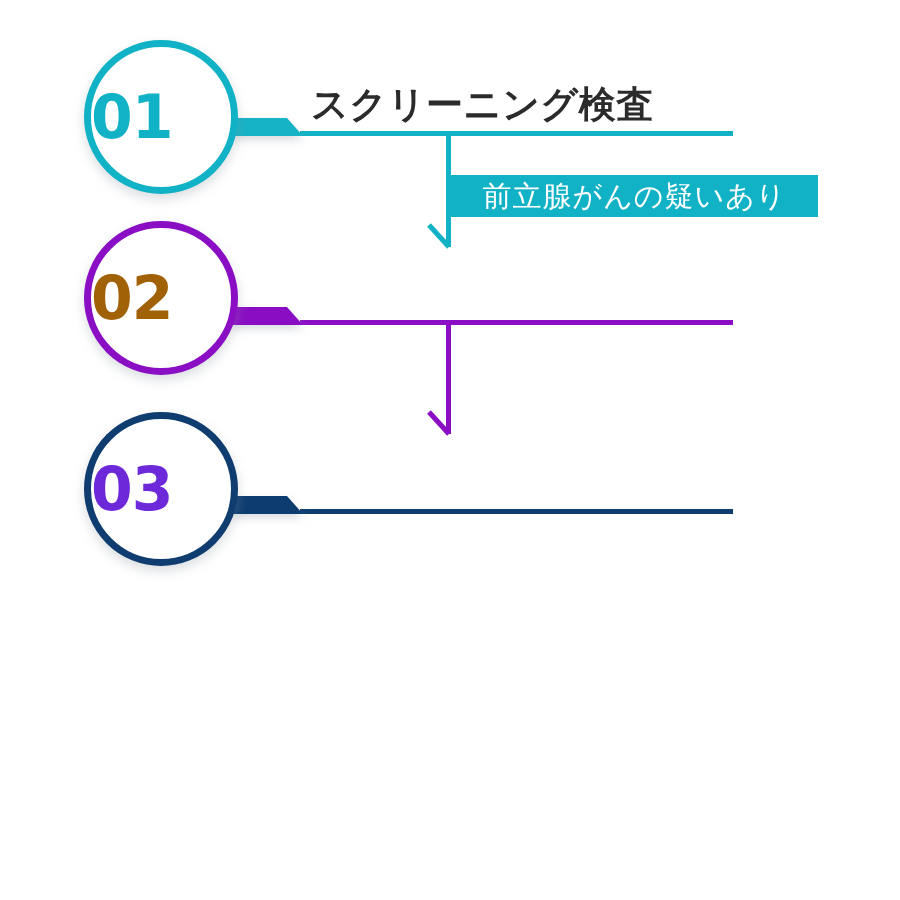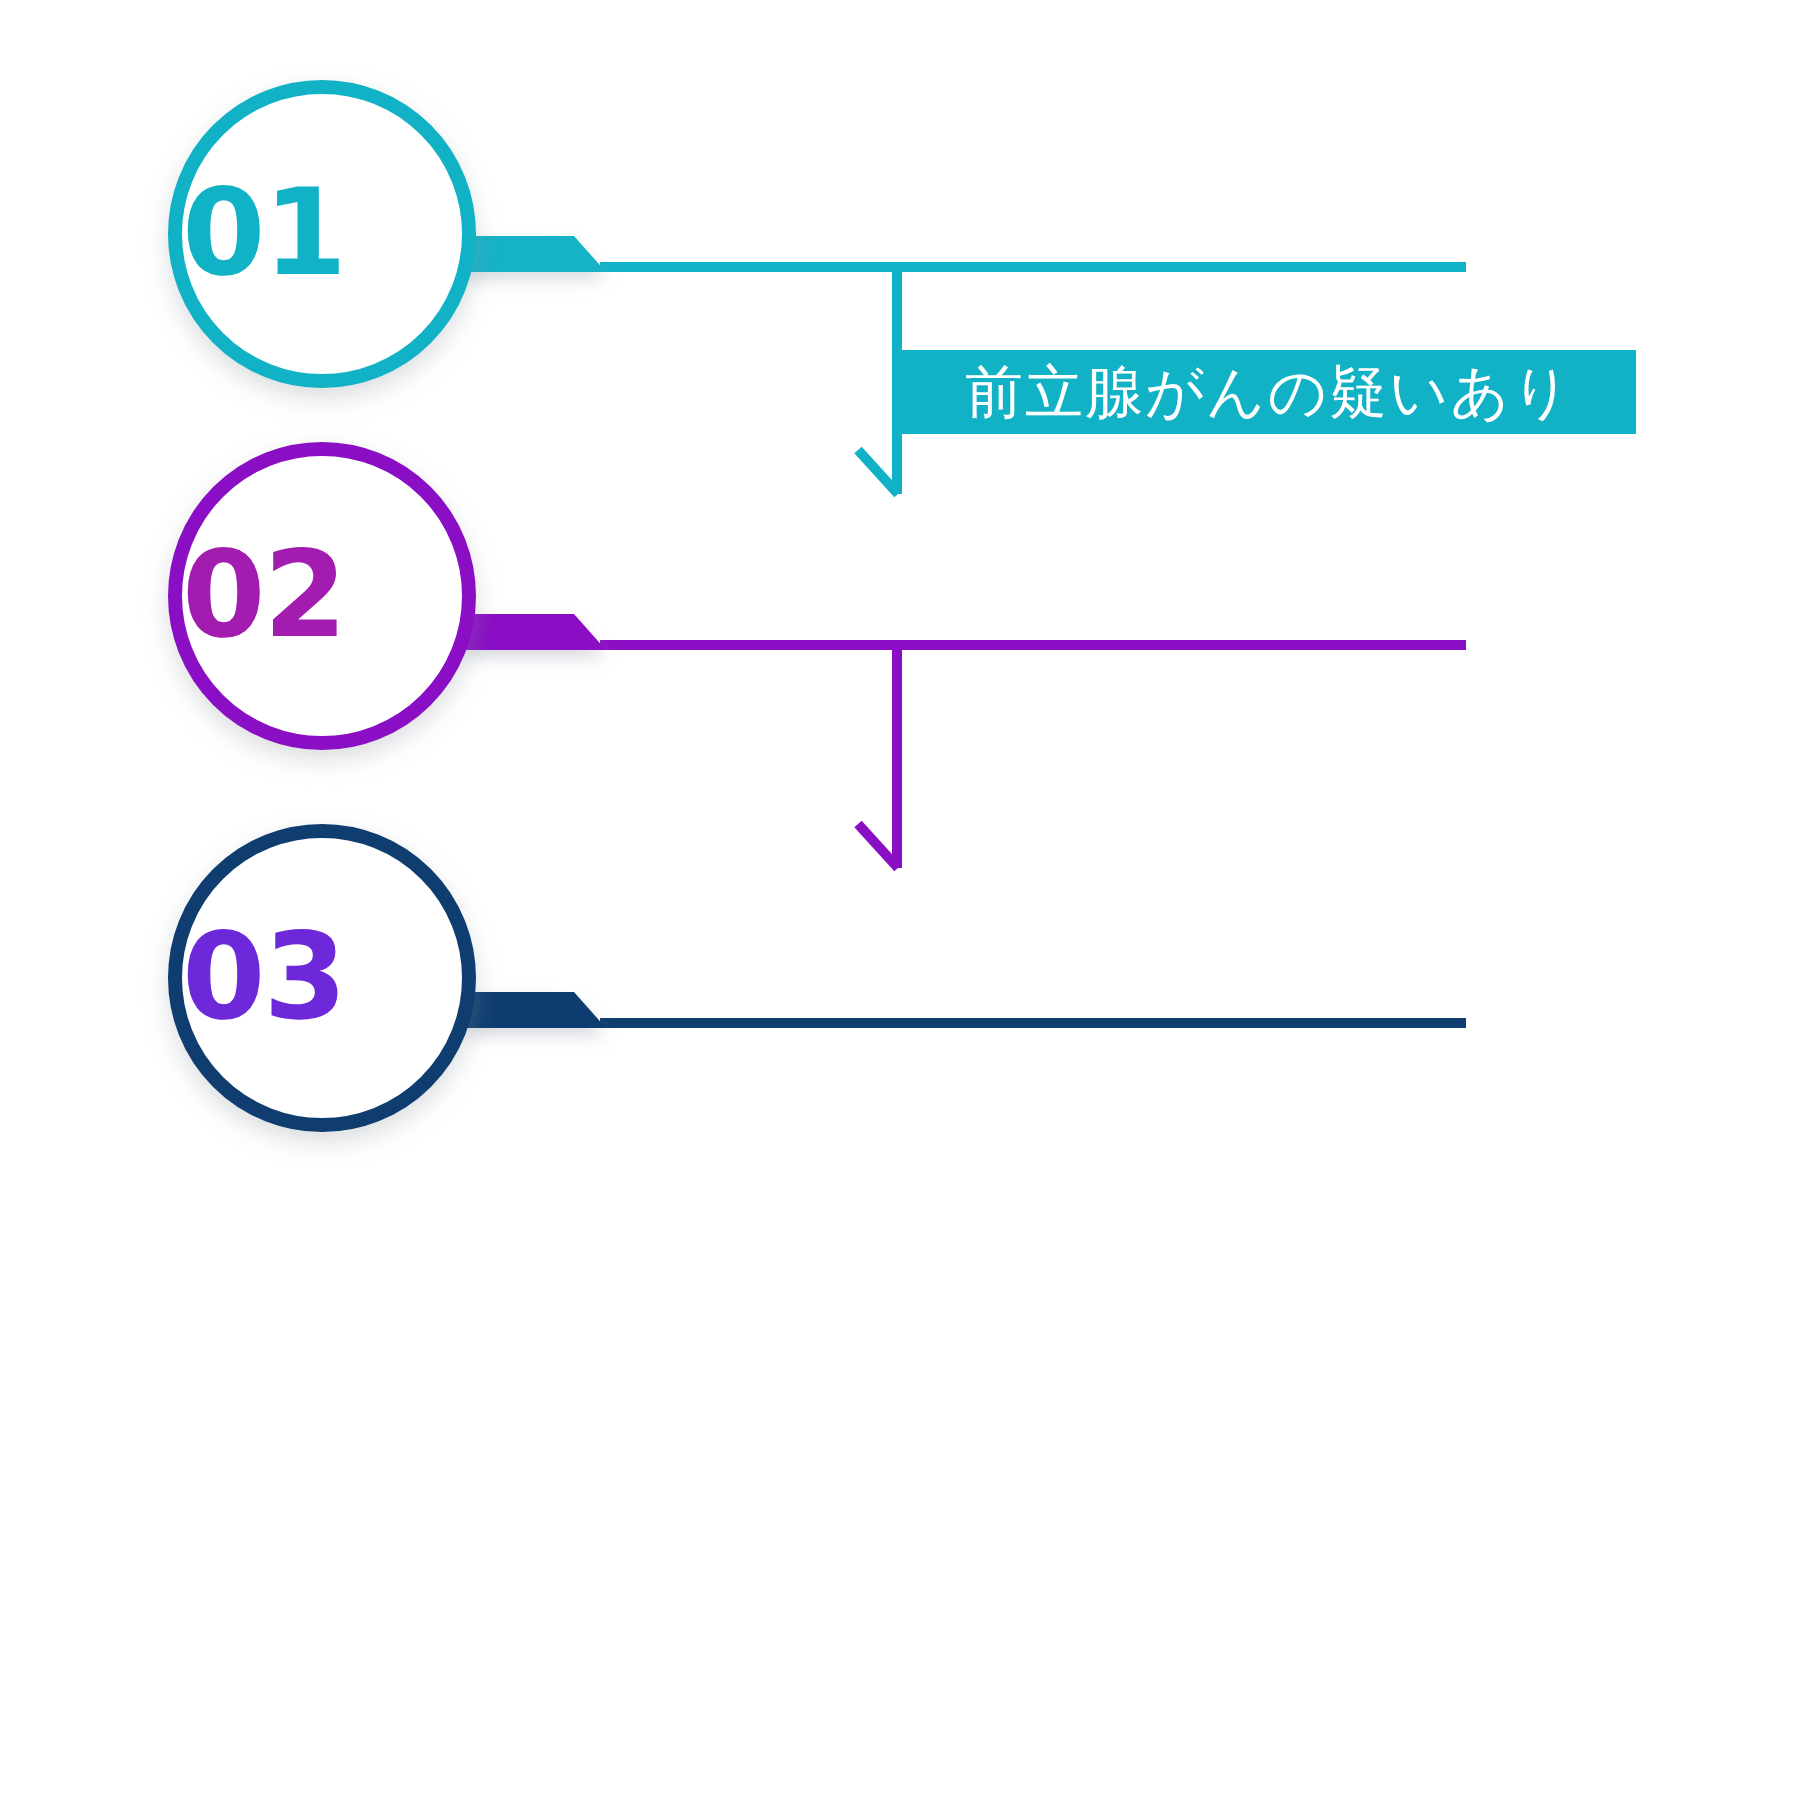--- a/index.html
+++ b/index.html
@@ -116,28 +116,29 @@
     </g>
   </svg>
 
   <div class="step-circle" style="left:84px; top:40px; width:154px; height:154px;
               border:7px solid #12B2C6; filter: drop-shadow(0 5px 6px rgba(140,150,160,0.32));">
     <span class="num" style="color:#12B2C6;">01</span>
   </div>
 
   <div class="step-circle" style="left:84px; top:221px; width:154px; height:154px;
               border:7px solid #8A0FC4; filter: drop-shadow(0 5px 6px rgba(140,150,160,0.32));">
-    <span class="num" style="color:#a21caf;">02</span>
+    <span class="num" style="color:#a16207;">02</span>
   </div>
 
   <div class="step-circle" style="left:84px; top:412px; width:154px; height:154px;
               border:7px solid #0F3D70; filter: drop-shadow(0 5px 6px rgba(140,150,160,0.32));">
     <span class="num" style="color:#6d28d9;">03</span>
   </div>
 
+  <div class="step-heading" style="left:311px; top:86px;">スクリーニング検査</div>
 
 
 
   <div class="condition-chip" style="left:451px; top:175px; width:367px; height:42px; background:#12B2C6;">
     <span class="chip-text">前立腺がんの疑いあり</span>
   </div>
 
 
 </div>
 

